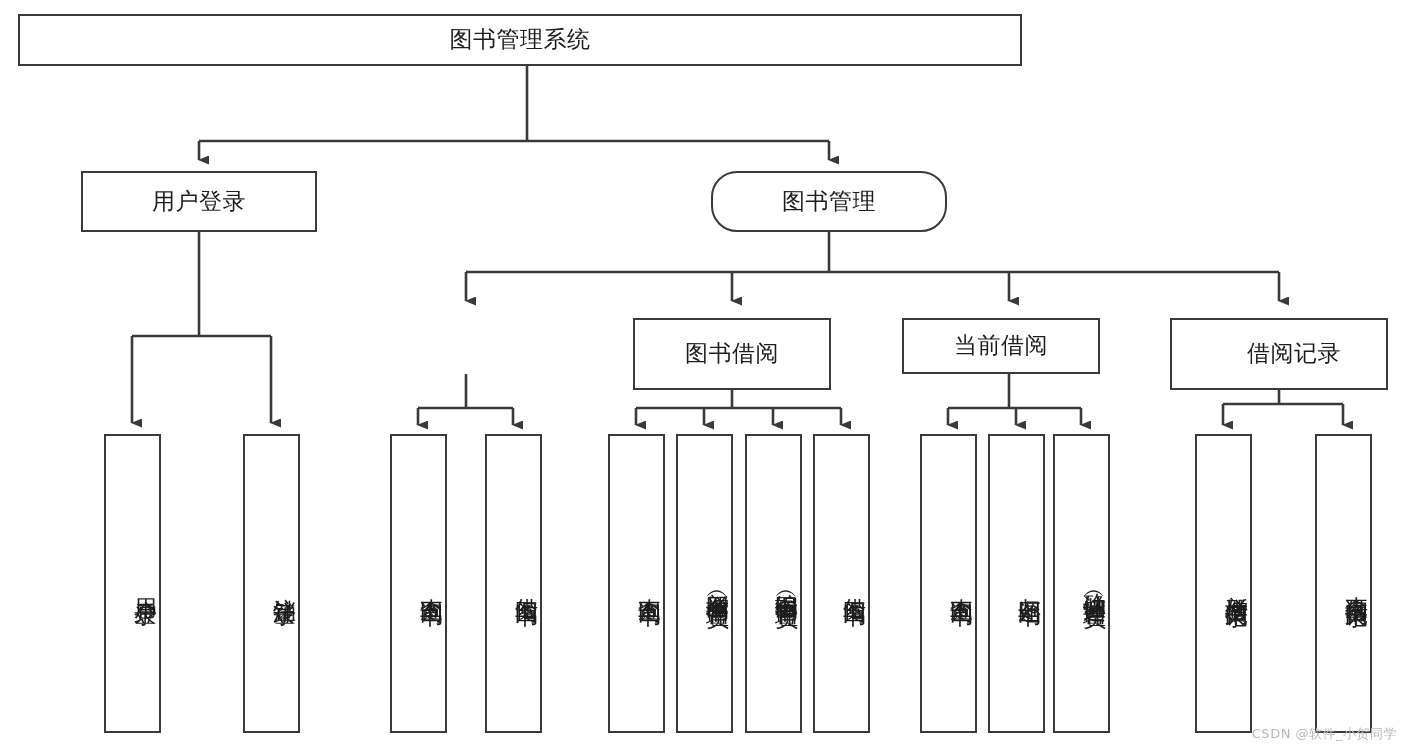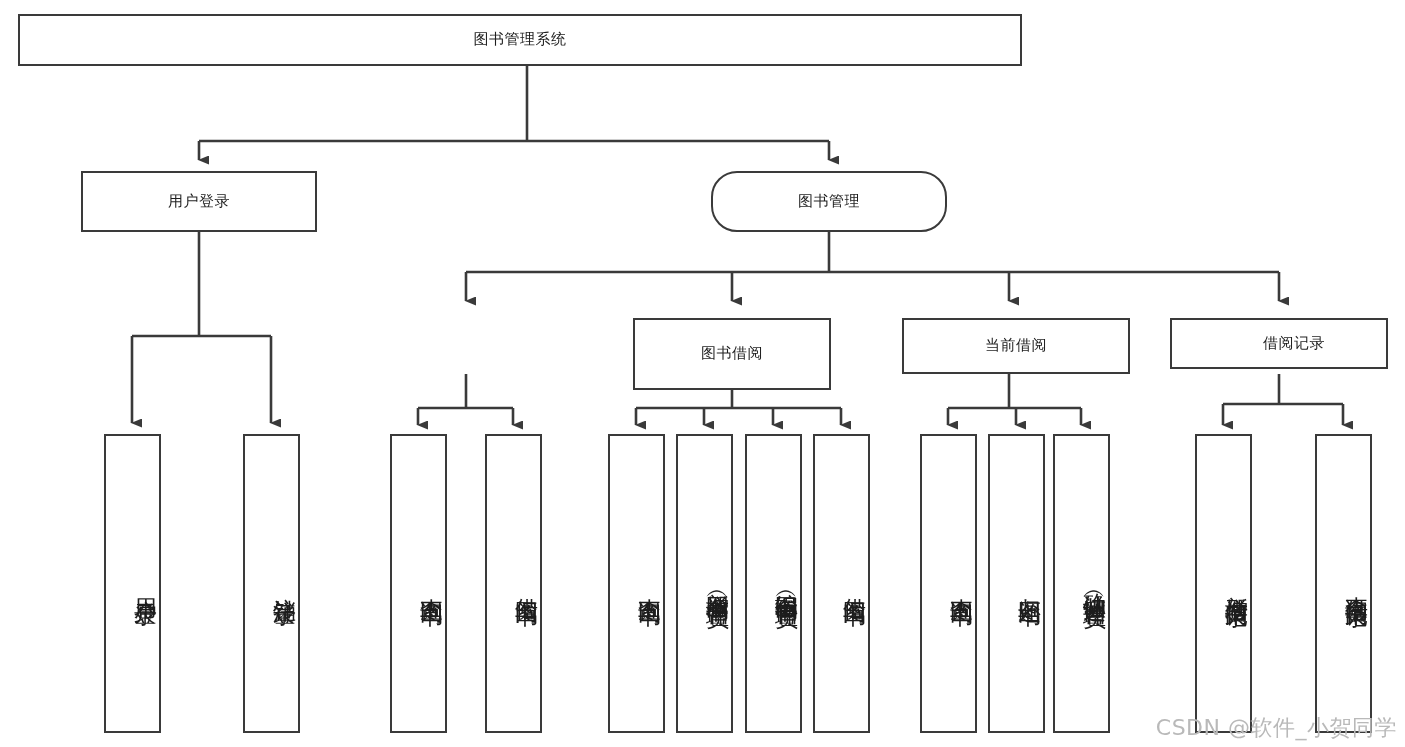--- a/index.html
+++ b/index.html
@@ -32,21 +32,21 @@
     background: #ffffff;
     color: #1d1d1d;
     display: flex;
     align-items: center;
     justify-content: center;
     text-align: center;
     line-height: 1.18;
   }
   .node.horiz {
     writing-mode: horizontal-tb;
-    font-size: 15px;
+    font-size: 23px;
     letter-spacing: 0.5px;
     text-align: center;
   }
   .node.vert {
     writing-mode: vertical-rl;
     text-orientation: upright;
     font-size: 23px;
     letter-spacing: 2px;
     padding-top: 6px;
     padding-bottom: 6px;
@@ -56,21 +56,21 @@
   .node.vert .vlabel {
     writing-mode: vertical-rl;
     text-orientation: upright;
     display: block;
     white-space: nowrap;
   }
   #watermark {
     position: absolute;
     right: 8px;
     bottom: 4px;
-    font-size: 22px;
+    font-size: 13px;
     color: #b9b9b9;
     white-space: nowrap;
     letter-spacing: 0.5px;
     pointer-events: none;
   }
 </style>
 </head>
 <body>
 
 <div id="canvas">
@@ -135,25 +135,25 @@
 
   <div class="node horiz" style="left:711px; top:171px; width:236px; height:61px;border-radius:26px;">
     <span>图书管理</span>
   </div>
 
 
   <div class="node horiz" style="left:633px; top:318px; width:198px; height:72px;">
     <span>图书借阅</span>
   </div>
 
-  <div class="node horiz" style="left:902px; top:318px; width:228px; height:56px;font-family:Liberation Serif, serif;">
+  <div class="node horiz" style="left:902px; top:318px; width:198px; height:56px;font-family:Liberation Serif, serif;">
     <span>当前借阅</span>
   </div>
 
-  <div class="node horiz" style="left:1170px; top:318px; width:218px; height:51px;padding-left:30px;">
+  <div class="node horiz" style="left:1170px; top:318px; width:218px; height:72px;padding-left:30px;">
     <span>借阅记录</span>
   </div>
 
   <div class="node vert" style="left:104px; top:434px; width:57px; height:299px;">
     <span class="vlabel">用户登录</span>
   </div>
 
   <div class="node vert" style="left:243px; top:434px; width:57px; height:299px;">
     <span class="vlabel">注销登录</span>
   </div>

